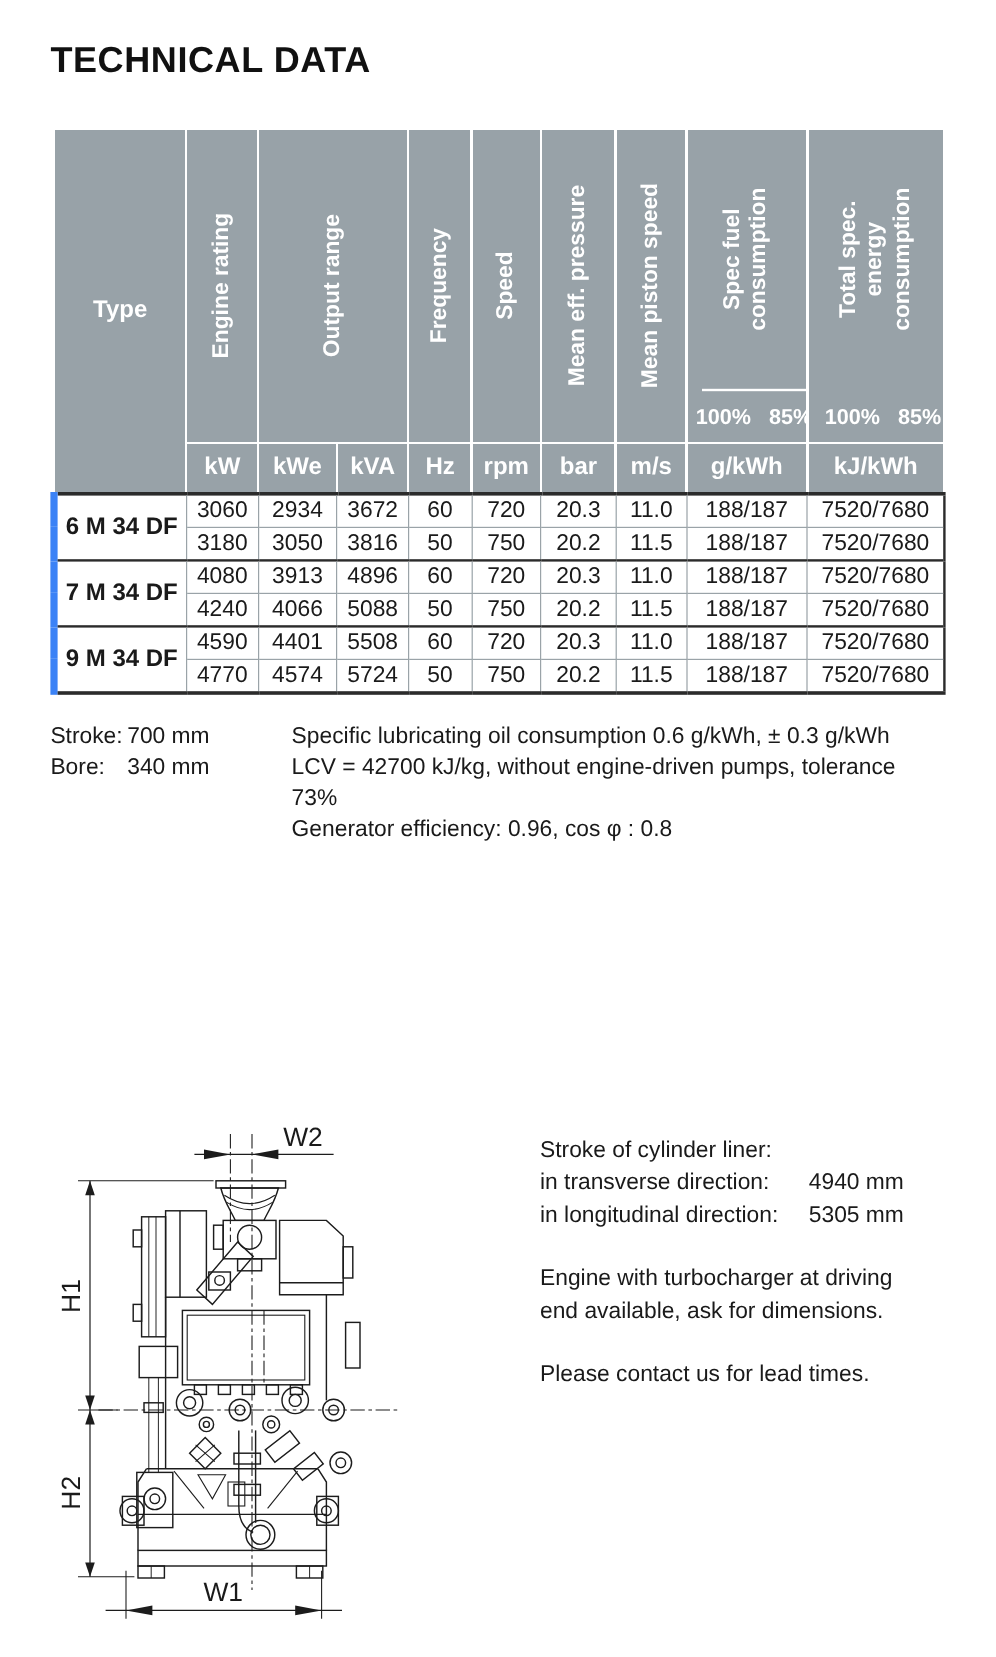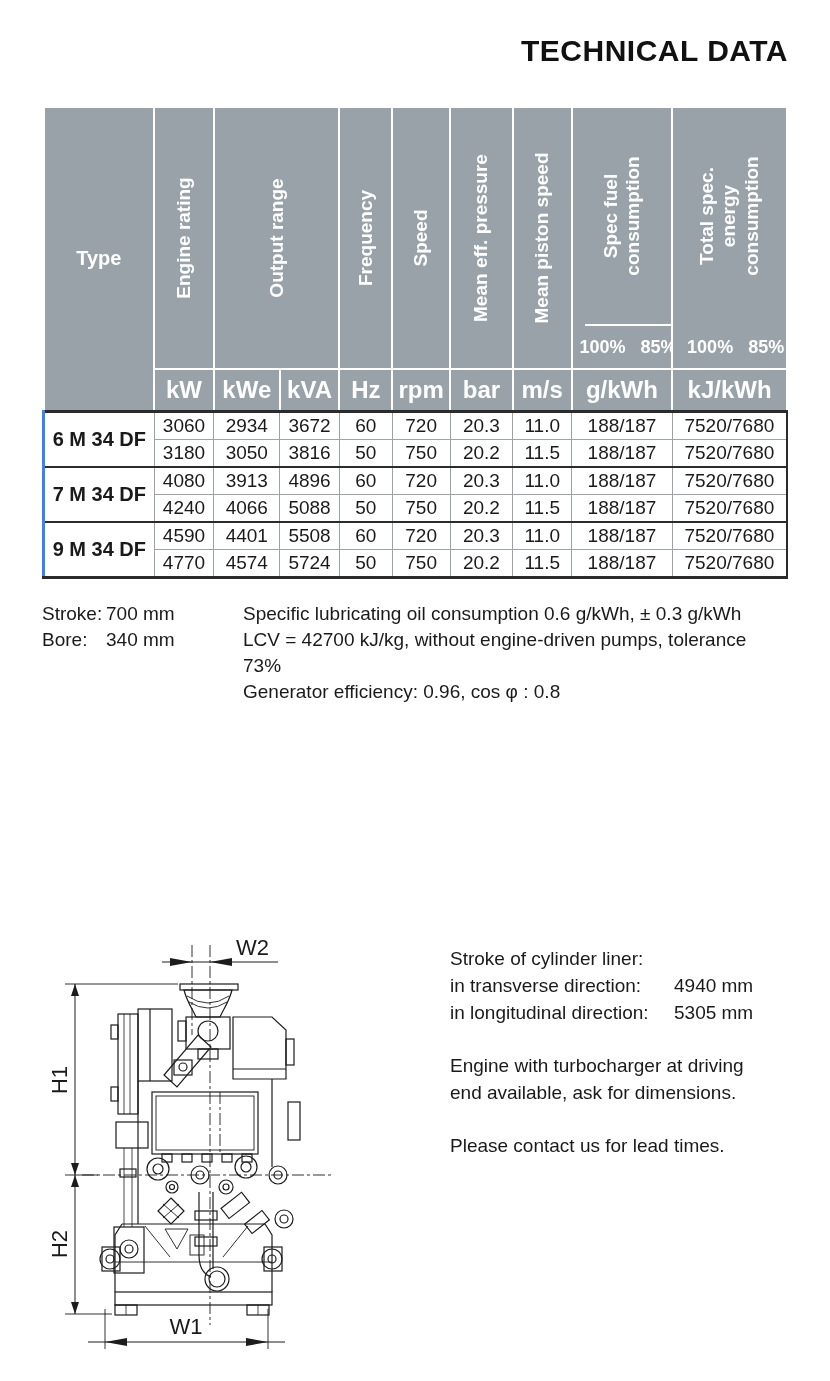--- a/index.html
+++ b/index.html
@@ -5,36 +5,36 @@
   html, body { margin: 0; padding: 0; background: #ffffff; }
   body {
     width: 830px; height: 1381px; position: relative;
     font-family: "Liberation Sans", sans-serif; color: #1a1a1a;
     overflow: hidden;
   }
   .page { position: absolute; inset: 0; padding: 0 42px; box-sizing: border-box; }
 
   
   .title {
-    margin: 34px 0 0 0; text-align: right;
+    margin: 34px 0 0 0; text-align: left;
     font-size: 30px; font-weight: bold; letter-spacing: 0.5px; color: #111;
   }
 
   
   table.tech {
     width: 100%; table-layout: fixed; border-collapse: collapse;
     margin-top: 38px;
   }
   table.tech thead th {
     background: #98A2A8; color: #fff; font-weight: bold;
     border: 2px solid #ffffff; padding: 0; position: relative;
   }
   tr.tall { height: 262px; }
   tr.units { height: 42px; }
-  tr.units th { font-size: 24px; text-align: center; }
+  tr.units th { font-size: 20px; text-align: center; }
   th.type-th { font-size: 20px; vertical-align: middle; }
   .rot {
     position: absolute; left: 50%; top: 50%;
     transform: translate(-50%, -50%) rotate(-90deg);
     width: 235px; text-align: center; font-size: 19px; line-height: 1.18;
     white-space: nowrap;
   }
   th.has-sub .rot { top: 108px; white-space: normal; }
   th.has-sub .rot.w-spec  { width: 122px; }
   th.has-sub .rot.w-total { width: 158px; }
@@ -43,21 +43,21 @@
     display: flex; align-items: center; justify-content: center; gap: 15px;
     font-size: 18px; font-weight: bold;
   }
   .sub.with-line { border-top: 2px solid #ffffff; }
 
   table.tech tbody td {
     height: 26px; padding: 0; text-align: center; vertical-align: middle;
     font-size: 19px; background: #fff; border: 1px solid #9aa3a8;
   }
   table.tech tbody td.type-cell {
-    font-weight: bold; font-size: 20px; border-left: 3px solid #3b82f6;
+    font-weight: bold; font-size: 20px; border-left: 6px solid #3b82f6;
   }
   table.tech tbody tr.group-start td { border-top: 2px solid #2b2b2b; }
   table.tech tbody tr:first-child td { border-top: 3px solid #2b2b2b; }
   table.tech tbody td:last-child { border-right: 2px solid #2b2b2b; }
   table.tech tbody tr.last-row td, table.tech tbody td.bottom-edge { border-bottom: 3px solid #2b2b2b; }
 
   
   .notes { display: flex; margin-top: 22px; font-size: 19px; line-height: 26px; }
   .dims-col { width: 201px; }
   .dims-col .nlabel { display: inline-block; width: 64px; }

